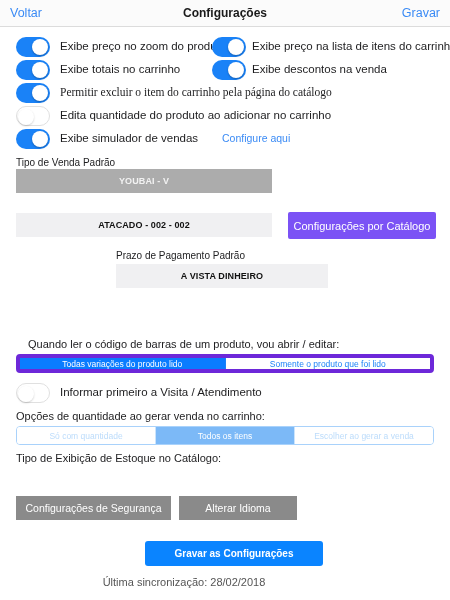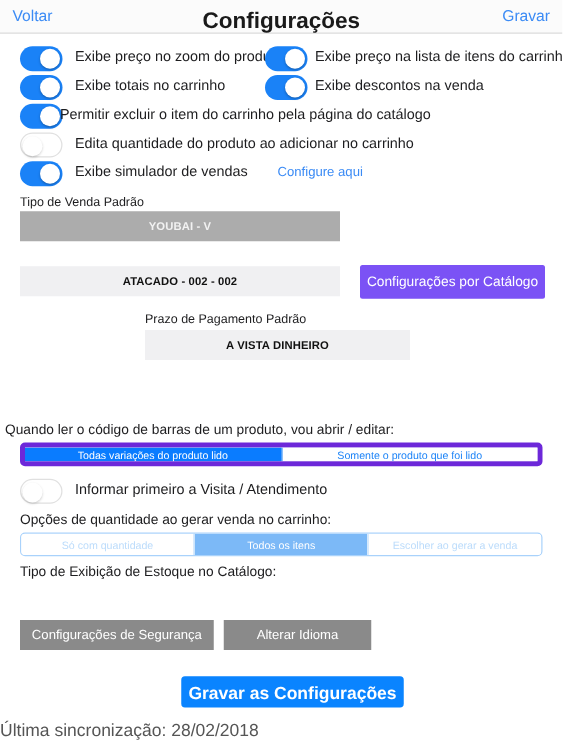--- a/index.html
+++ b/index.html
@@ -16,21 +16,21 @@
     position: absolute; top: 0; left: 0; width: 450px; height: 27px;
     background: #fbfbfb;
     border-bottom: 1px solid #dcdcdc;
   }
   .nav-left {
     position: absolute; left: 10px; top: 6px;
     font-size: 12.5px; color: #3b8bf5;
   }
   .nav-title {
     position: absolute; left: 0; top: 6px; width: 450px; text-align: center;
-    font-size: 18px; font-weight: bold; color: #1a1a1a;
+    font-size: 12px; font-weight: bold; color: #1a1a1a;
   }
   .nav-right {
     position: absolute; right: 10px; top: 6px;
     font-size: 12.5px; color: #3b8bf5;
   }
 
   
   .toggle {
     position: absolute; width: 34px; height: 20px; border-radius: 10px;
   }
@@ -69,21 +69,21 @@
     position: absolute; display: flex; align-items: center; justify-content: center;
     cursor: pointer; white-space: nowrap;
   }
   .btn-purple {
     background: #7b52f5; color: #fff; font-size: 11px; border-radius: 2px;
   }
   .btn-gray {
     background: #8a8a8a; color: #fff; font-size: 10.5px;
   }
   .btn-blue {
-    background: #0a84ff; color: #fff; font-size: 14px; font-weight: bold;
+    background: #0a84ff; color: #fff; font-size: 10px; font-weight: bold;
     border-radius: 3px;
   }
   .link {
     position: absolute; font-size: 10.5px; color: #3b8bf5; cursor: pointer;
   }
 
   
   .seg {
     position: absolute; display: flex; height: 19px;
     border-radius: 4px; overflow: hidden;
@@ -95,22 +95,22 @@
     font-size: 8.5px; cursor: pointer; height: 100%;
   }
   .seg.strong .seg-item { color: #1a82f7; background: #fff; }
   .seg.strong .seg-item.sel { background: #0a7cff; color: #fff; }
   .seg.strong .seg-item + .seg-item { border-left: 1px solid #1a82f7; }
   .seg.weak .seg-item { color: #bcdcfb; background: #fff; }
   .seg.weak .seg-item.sel { background: #7cb9f7; color: #fff; }
   .seg.weak .seg-item + .seg-item { border-left: 1px solid #cbe4fc; }
 
   .sync {
-    position: absolute; width: 368px; left: 0; text-align: left;
-    font-size: 14px; color: #555;
+    position: absolute; width: 368px; left: 0; text-align: center;
+    font-size: 11px; color: #555;
   }
 </style>
 </head>
 <body>
 
 <div class="screen">
 
   <div class="navbar">
     <div class="nav-left">Voltar</div>
     <div class="nav-title">Configurações</div>
@@ -133,21 +133,21 @@
   <div class="row-label" style="left:60px; top:63px;">Exibe totais no carrinho</div>
 
   <div class="toggle on" style="left:212px; top:60px;">
     <div class="knob"></div>
   </div>
   <div class="row-label" style="left:252px; top:63px;">Exibe descontos na venda</div>
 
   <div class="toggle on" style="left:16px; top:83px;">
     <div class="knob"></div>
   </div>
-  <div class="row-label" style="left:48px; top:86px;">Permitir excluir o item do carrinho pela página do catálogo</div>
+  <div class="row-label" style="left:60px; top:86px;font-family:Liberation Serif, serif;">Permitir excluir o item do carrinho pela página do catálogo</div>
 
   <div class="toggle off" style="left:16px; top:106px;">
     <div class="knob"></div>
   </div>
   <div class="row-label" style="left:60px; top:109px;">Edita quantidade do produto ao adicionar no carrinho</div>
 
   <div class="toggle on" style="left:16px; top:129px;">
     <div class="knob"></div>
   </div>
   <div class="row-label" style="left:60px; top:132px;">Exibe simulador de vendas</div>
@@ -156,21 +156,21 @@
   <div class="caption" style="left:16px; top:157px;">Tipo de Venda Padrão</div>
   <div class="field disabled" style="left:16px; top:169px; width:256px; height:24px;">YOUBAI - V</div>
 
   <div class="field light" style="left:16px; top:213px; width:256px; height:24px;">ATACADO - 002 - 002</div>
 
   <div class="btn btn-purple" style="left:288px; top:212px; width:148px; height:27px;">Configurações por Catálogo</div>
 
   <div class="caption" style="left:116px; top:250px;">Prazo de Pagamento Padrão</div>
   <div class="field light" style="left:116px; top:264px; width:212px; height:24px;">A VISTA DINHEIRO</div>
 
-  <div class="caption big" style="left:4px; top:338px;">Quando ler o código de barras de um produto, vou abrir / editar:</div>
+  <div class="caption big" style="left:28px; top:338px;">Quando ler o código de barras de um produto, vou abrir / editar:</div>
   <div class="seg strong" style="left:16px; top:354px; width:418px;">
     <div class="seg-item sel">Todas variações do produto lido</div>
     <div class="seg-item">Somente o produto que foi lido</div>
   </div>
 
   <div class="toggle off" style="left:16px; top:383px;">
     <div class="knob"></div>
   </div>
   <div class="row-label" style="left:60px; top:386px;">Informar primeiro a Visita / Atendimento</div>
 

